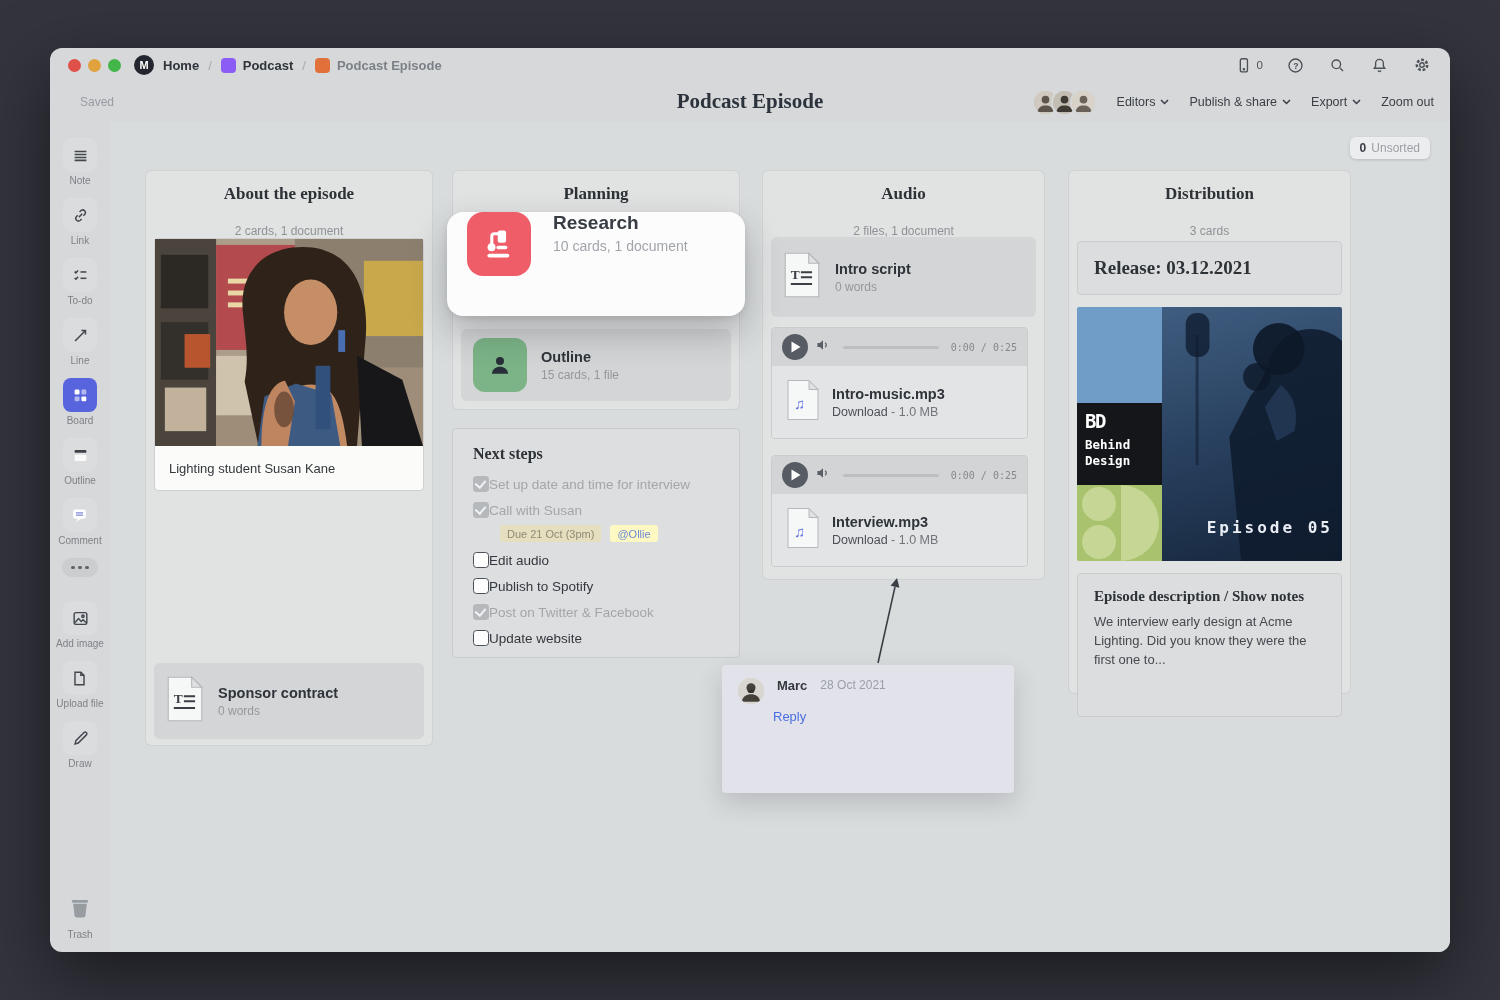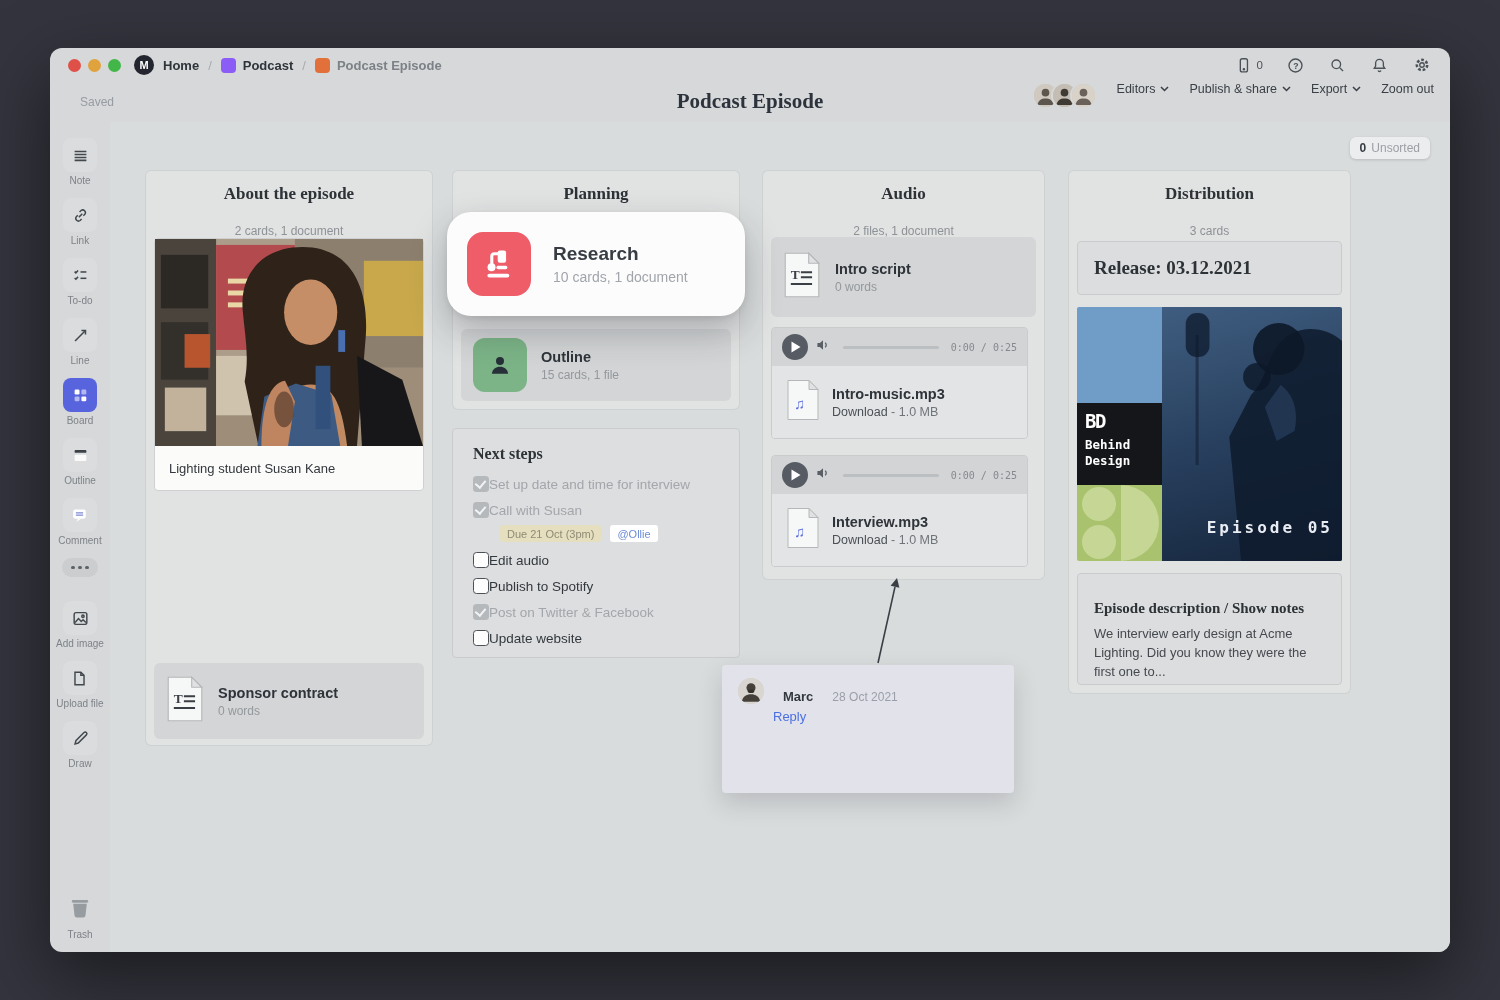--- a/index.html
+++ b/index.html
@@ -22,21 +22,21 @@
   .crumb-last{color:#7c8187}
   .topicons{margin-left:auto;display:flex;align-items:center;gap:23px;color:#4c5157}
   .phonegrp{display:flex;align-items:center;gap:4px}
   .devcount{font-size:11.5px;color:#4c5157}
   .ticon{display:flex;cursor:pointer}
 
   
   .hrow2{height:40px;position:relative}
   .saved{position:absolute;left:30px;top:13px;font-size:12px;color:#979ba2}
   .btitle{position:absolute;left:0;right:0;text-align:center;top:7px;font-weight:700;font-size:21px;color:#2c333d}
-  .hcontrols{position:absolute;right:16px;top:0;height:100%;display:flex;align-items:flex-start;gap:20px}
+  .hcontrols{position:absolute;right:16px;top:0;height:100%;display:flex;align-items:center;gap:20px}
   .hc{font-size:12.5px;color:#3a3f46;display:flex;align-items:center;gap:5px;cursor:pointer}
   .avatars{display:flex}
   .av{width:23px;height:23px;border-radius:50%;border:2px solid #d6d8d9;margin-left:-8px;overflow:hidden;background:#cdc7bf}
   .av:first-child{margin-left:0}
 
   
   .toolbar{position:absolute;left:0;top:74px;bottom:0;width:60px;display:flex;flex-direction:column;align-items:center;padding-top:16px;box-sizing:border-box}
   .tool{display:flex;flex-direction:column;align-items:center;margin-bottom:12px;cursor:pointer}
   .tile{width:34px;height:34px;border-radius:8px;background:#dadcdd;display:flex;align-items:center;justify-content:center;color:#43484e}
   .tool .tl{font-size:10px;color:#7e8287;margin-top:3px}
@@ -75,21 +75,21 @@
   .nstitle{font-weight:700;font-size:16px;color:#2d3237;margin:0 0 13px 6px}
   .todo{display:flex;align-items:center;margin:0 0 10px 6px;font-size:13.5px}
   .cb{width:16px;height:16px;border-radius:3.5px;box-sizing:border-box;flex:none;cursor:pointer;position:relative}
   .cb.off{border:1.6px solid #4c5157;background:#fdfdfd}
   .cb.on{background:#b6b9bc}
   .cb.on::after{content:"";position:absolute;left:4.2px;top:1.8px;width:5px;height:8px;border:solid #f2f3f4;border-width:0 2px 2px 0;transform:rotate(40deg)}
   .todo .tlab{color:#33383e}
   .todo.done .tlab{color:#a3a6aa}
   .subrow{margin:-3px 0 10px 33px;display:flex;gap:9px;align-items:center}
   .due{font-size:11px;color:#8f8b74;background:#e5dfc0;border-radius:3px;padding:2.5px 7px}
-  .mention{font-size:11px;color:#6d8bd6;background:#ffffff;border-radius:3px;padding:2.5px 7px}
+  .mention{font-size:11px;color:#6d8bd6;background:#fef9c3;border-radius:3px;padding:2.5px 7px}
 
   
   .introcard{top:66px;height:80px}
   .player{position:absolute;left:8px;right:16px;border:1px solid #c9cbcc;border-radius:4px;overflow:hidden;box-sizing:border-box}
   .p1{top:156px;height:112px}.p2{top:284px;height:112px}
   .pbar{height:38px;background:#d2d4d6;display:flex;align-items:center;padding:0 10px;gap:8px}
   .playbtn{width:26px;height:26px;border-radius:50%;background:#575c64;display:flex;align-items:center;justify-content:center;flex:none;cursor:pointer}
   .track{flex:1;height:3px;background:#bcbfc1;border-radius:2px;margin:0 4px}
   .ptime{font-size:10px;color:#85898d;white-space:nowrap}
   .pfile{height:72px;background:#e3e4e5;display:flex;align-items:center;gap:12px;padding:0 14px}
@@ -101,36 +101,36 @@
   .release{top:70px;height:54px;background:#dcddde;border:1px solid #c9cbcc;display:flex;align-items:center;padding-left:16px;font-weight:700;font-size:19px;color:#2d3237}
   .artwork{top:136px;height:254px;display:flex;overflow:hidden;border-radius:2px;left:8px;right:8px;position:absolute}
   .art-left{width:85px;display:flex;flex-direction:column;flex:none}
   .art-blue{height:96px;background:#6f9dc8}
   .art-black{height:82px;background:#141619;color:#fff;padding:7px 0 0 8px;box-sizing:border-box}
   .bd{font-weight:bold;font-size:19px;letter-spacing:-1.5px}
   .brand{font-size:12.5px;font-weight:bold;line-height:1.3;margin-top:5px}
   .art-green{flex:1;background:#a9c26d;position:relative;overflow:hidden}
   .art-right{flex:1;position:relative;background:linear-gradient(160deg,#41608336 0,#41608300 0),linear-gradient(165deg,#3f5d80 0%,#263d5b 55%,#16263c 100%)}
   .ep{position:absolute;right:9px;bottom:24px;color:#e9edf3;font-size:16px;letter-spacing:3px;font-weight:bold}
-  .notes{top:402px;height:112px;background:#dcddde;border:1px solid #c9cbcc;padding:26px 16px}
+  .notes{top:402px;height:144px;background:#dcddde;border:1px solid #c9cbcc;padding:14px 16px}
   .ntitle{font-weight:700;font-size:15px;color:#2d3237;margin-bottom:8px}
   .nbody{font-size:13px;color:#45494f;line-height:1.45}
 
   
   .comment{position:absolute;left:612px;top:543px;width:292px;height:128px;background:#e2e3ea;border-radius:4px;box-shadow:0 10px 24px rgba(40,44,60,.18);padding:13px 16px;box-sizing:border-box}
-  .chead{display:flex;align-items:flex-end;gap:19px}
+  .chead{display:flex;align-items:flex-start;gap:13px}
   .cav{width:26px;height:26px;border-radius:50%;overflow:hidden;background:#d6d2cc;flex:none}
   .cname{font-size:13px;font-weight:700;color:#33383e}
   .cdate{font-size:12px;color:#9a9ea8}
   .cbody{margin:6px 0 0 35px;font-size:12.8px;line-height:1.55;color:#3e434a;width:230px}
   .cbody b{color:#2f343a}
   .reply{margin:5px 0 0 35px;font-size:13px;color:#4a6fe0;cursor:pointer}
 
   
-  .drag{position:absolute;left:337px;top:90px;width:298px;height:104px;background:#fcfcfd;border-radius:24px;box-shadow:0 16px 36px rgba(30,33,40,.28),0 2px 6px rgba(0,0,0,.08);display:flex;align-items:center;gap:22px;padding:0 20px;box-sizing:border-box;cursor:grabbing}
+  .drag{position:absolute;left:337px;top:90px;width:298px;height:104px;background:#fcfcfd;border-radius:16px;box-shadow:0 16px 36px rgba(30,33,40,.28),0 2px 6px rgba(0,0,0,.08);display:flex;gap:22px;padding:0 20px;box-sizing:border-box;cursor:grabbing}
   .dicon{width:64px;height:64px;border-radius:16px;background:#ee5d68;display:flex;align-items:center;justify-content:center;flex:none}
   .dragtitle{font-size:19px;font-weight:700;color:#383d44}
   .dragmeta{font-size:14px;color:#a1a5aa;margin-top:4px}
 
   .unsorted{position:absolute;right:20px;top:15px;background:#ecedee;border-radius:6px;padding:4px 10px;font-size:12px;box-shadow:0 1px 3px rgba(0,0,0,.15);display:flex;gap:5px;cursor:pointer}
   .uc{font-weight:700;color:#383d43}.ul{color:#9b9fa4}
   .arrowsvg{position:absolute;left:640px;top:440px;pointer-events:none}
 </style>
 </head>
 <body>

